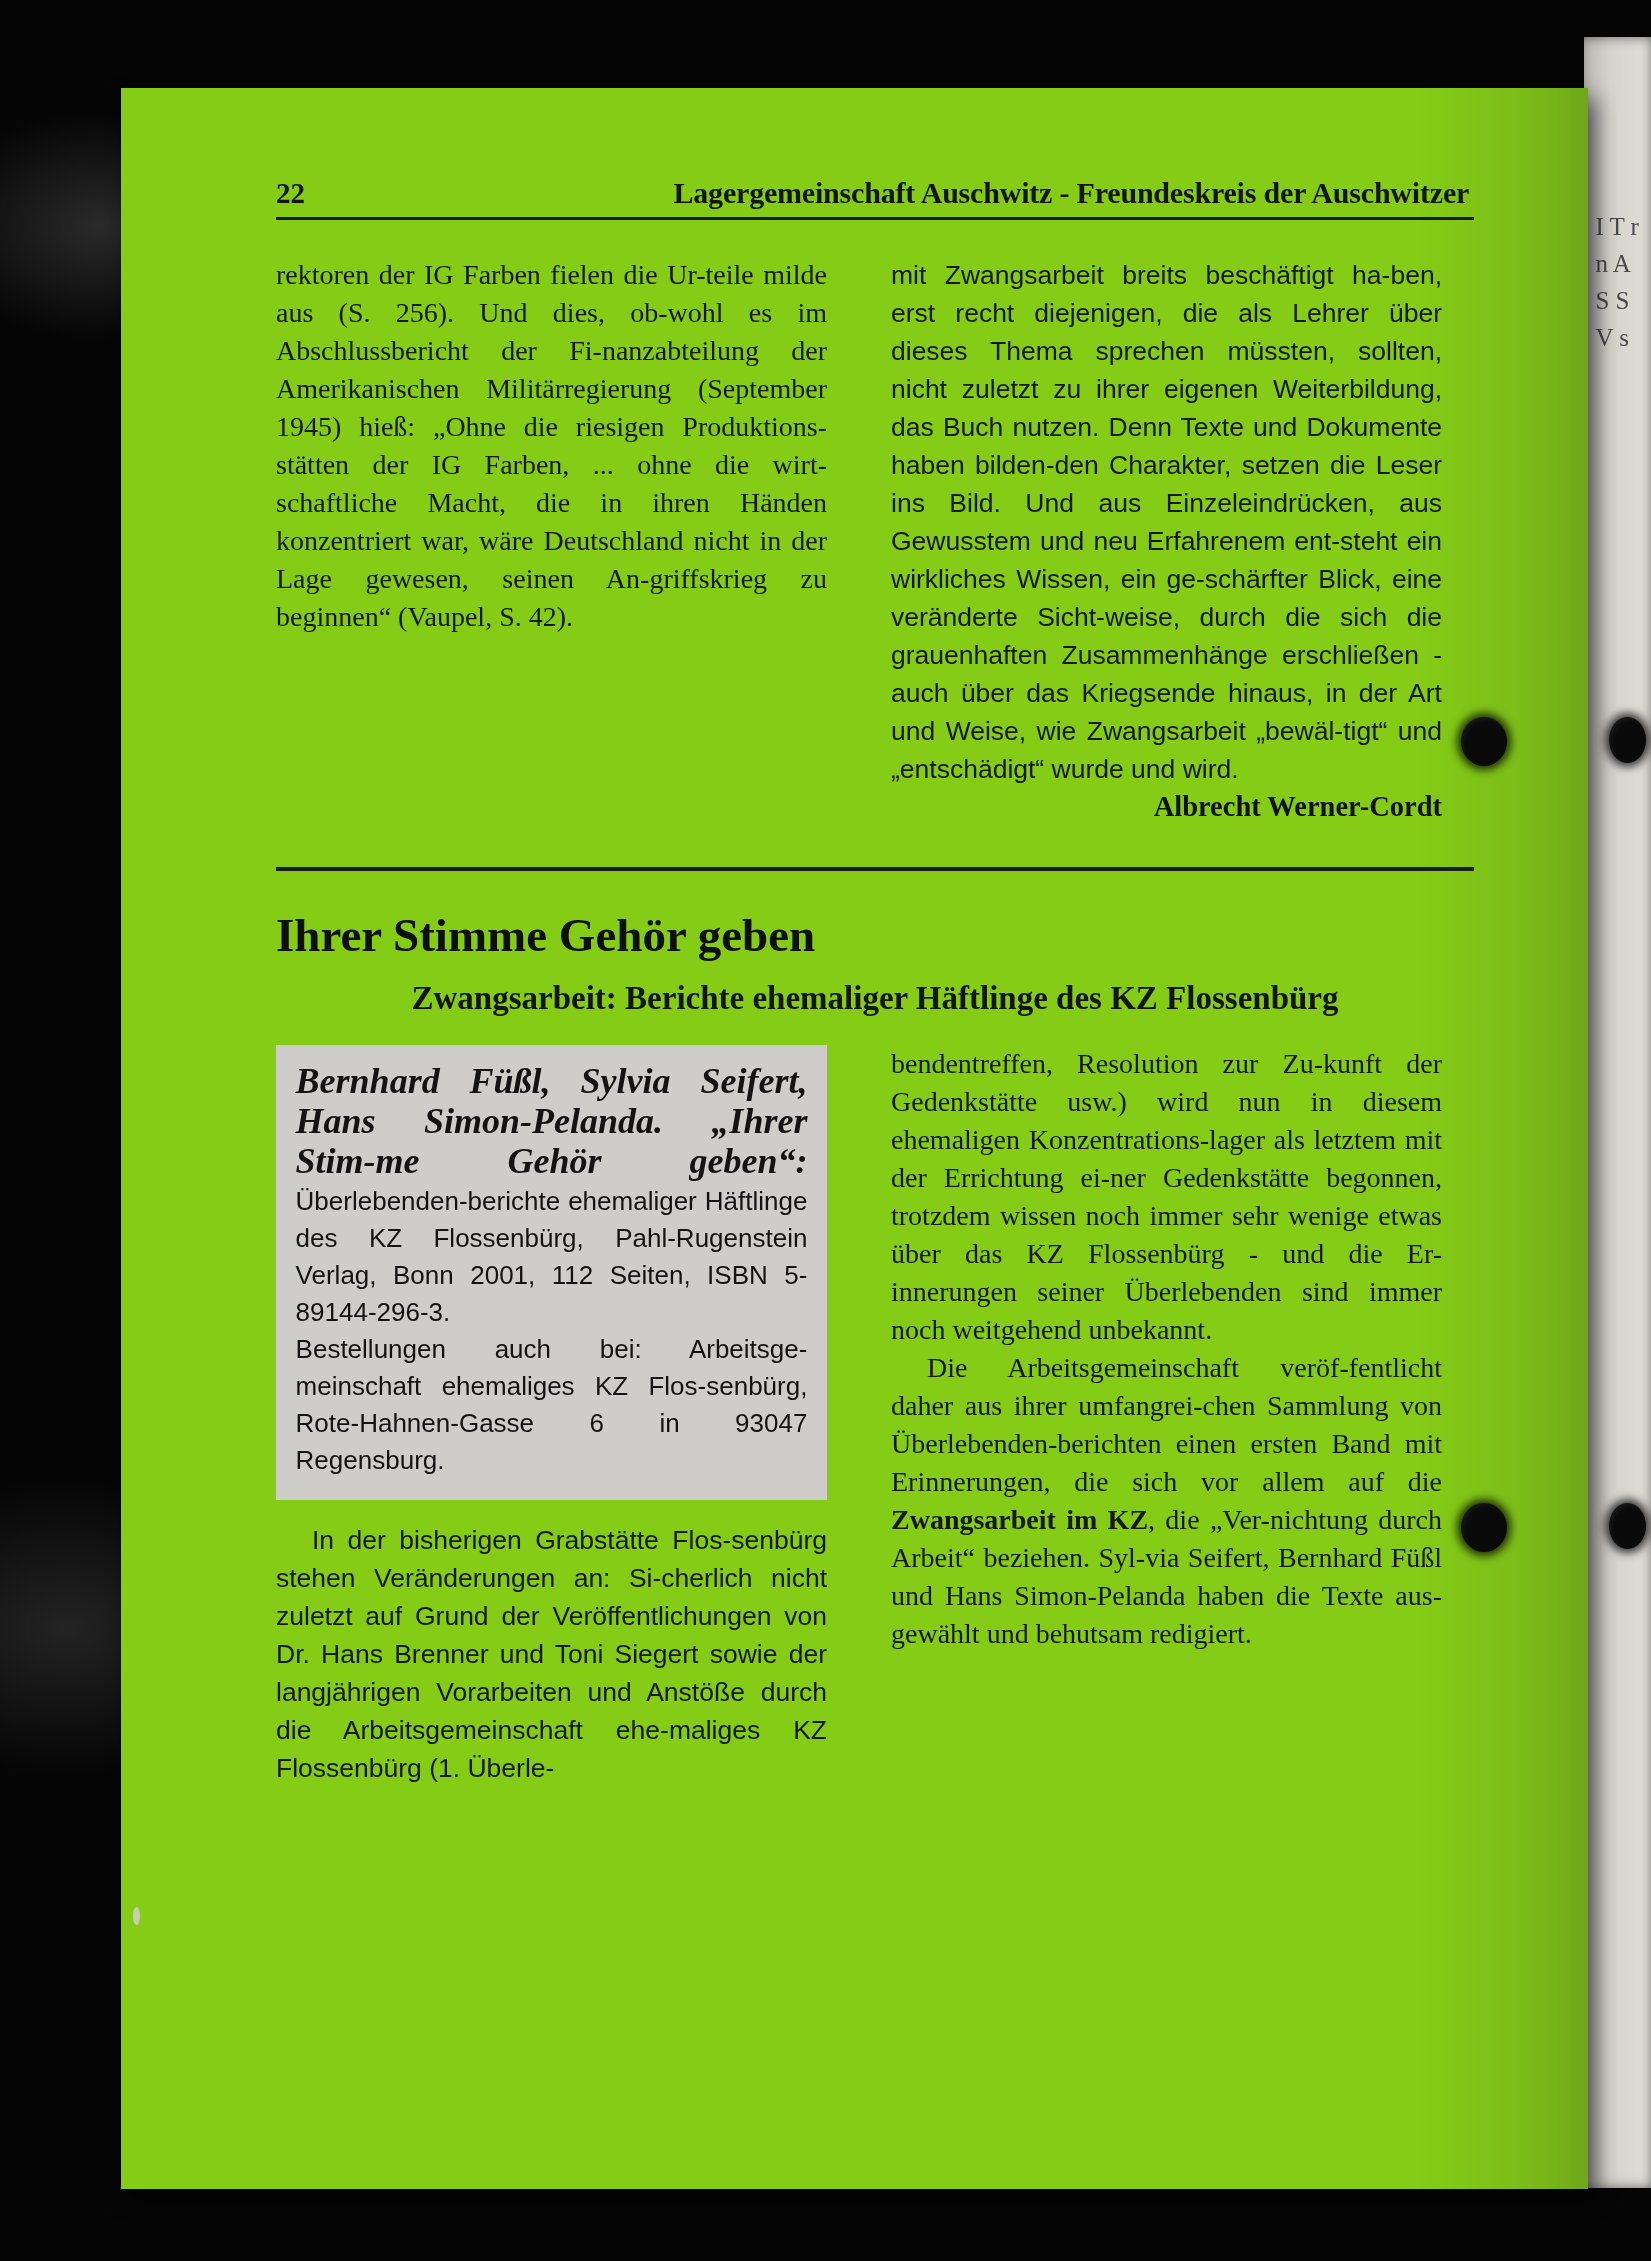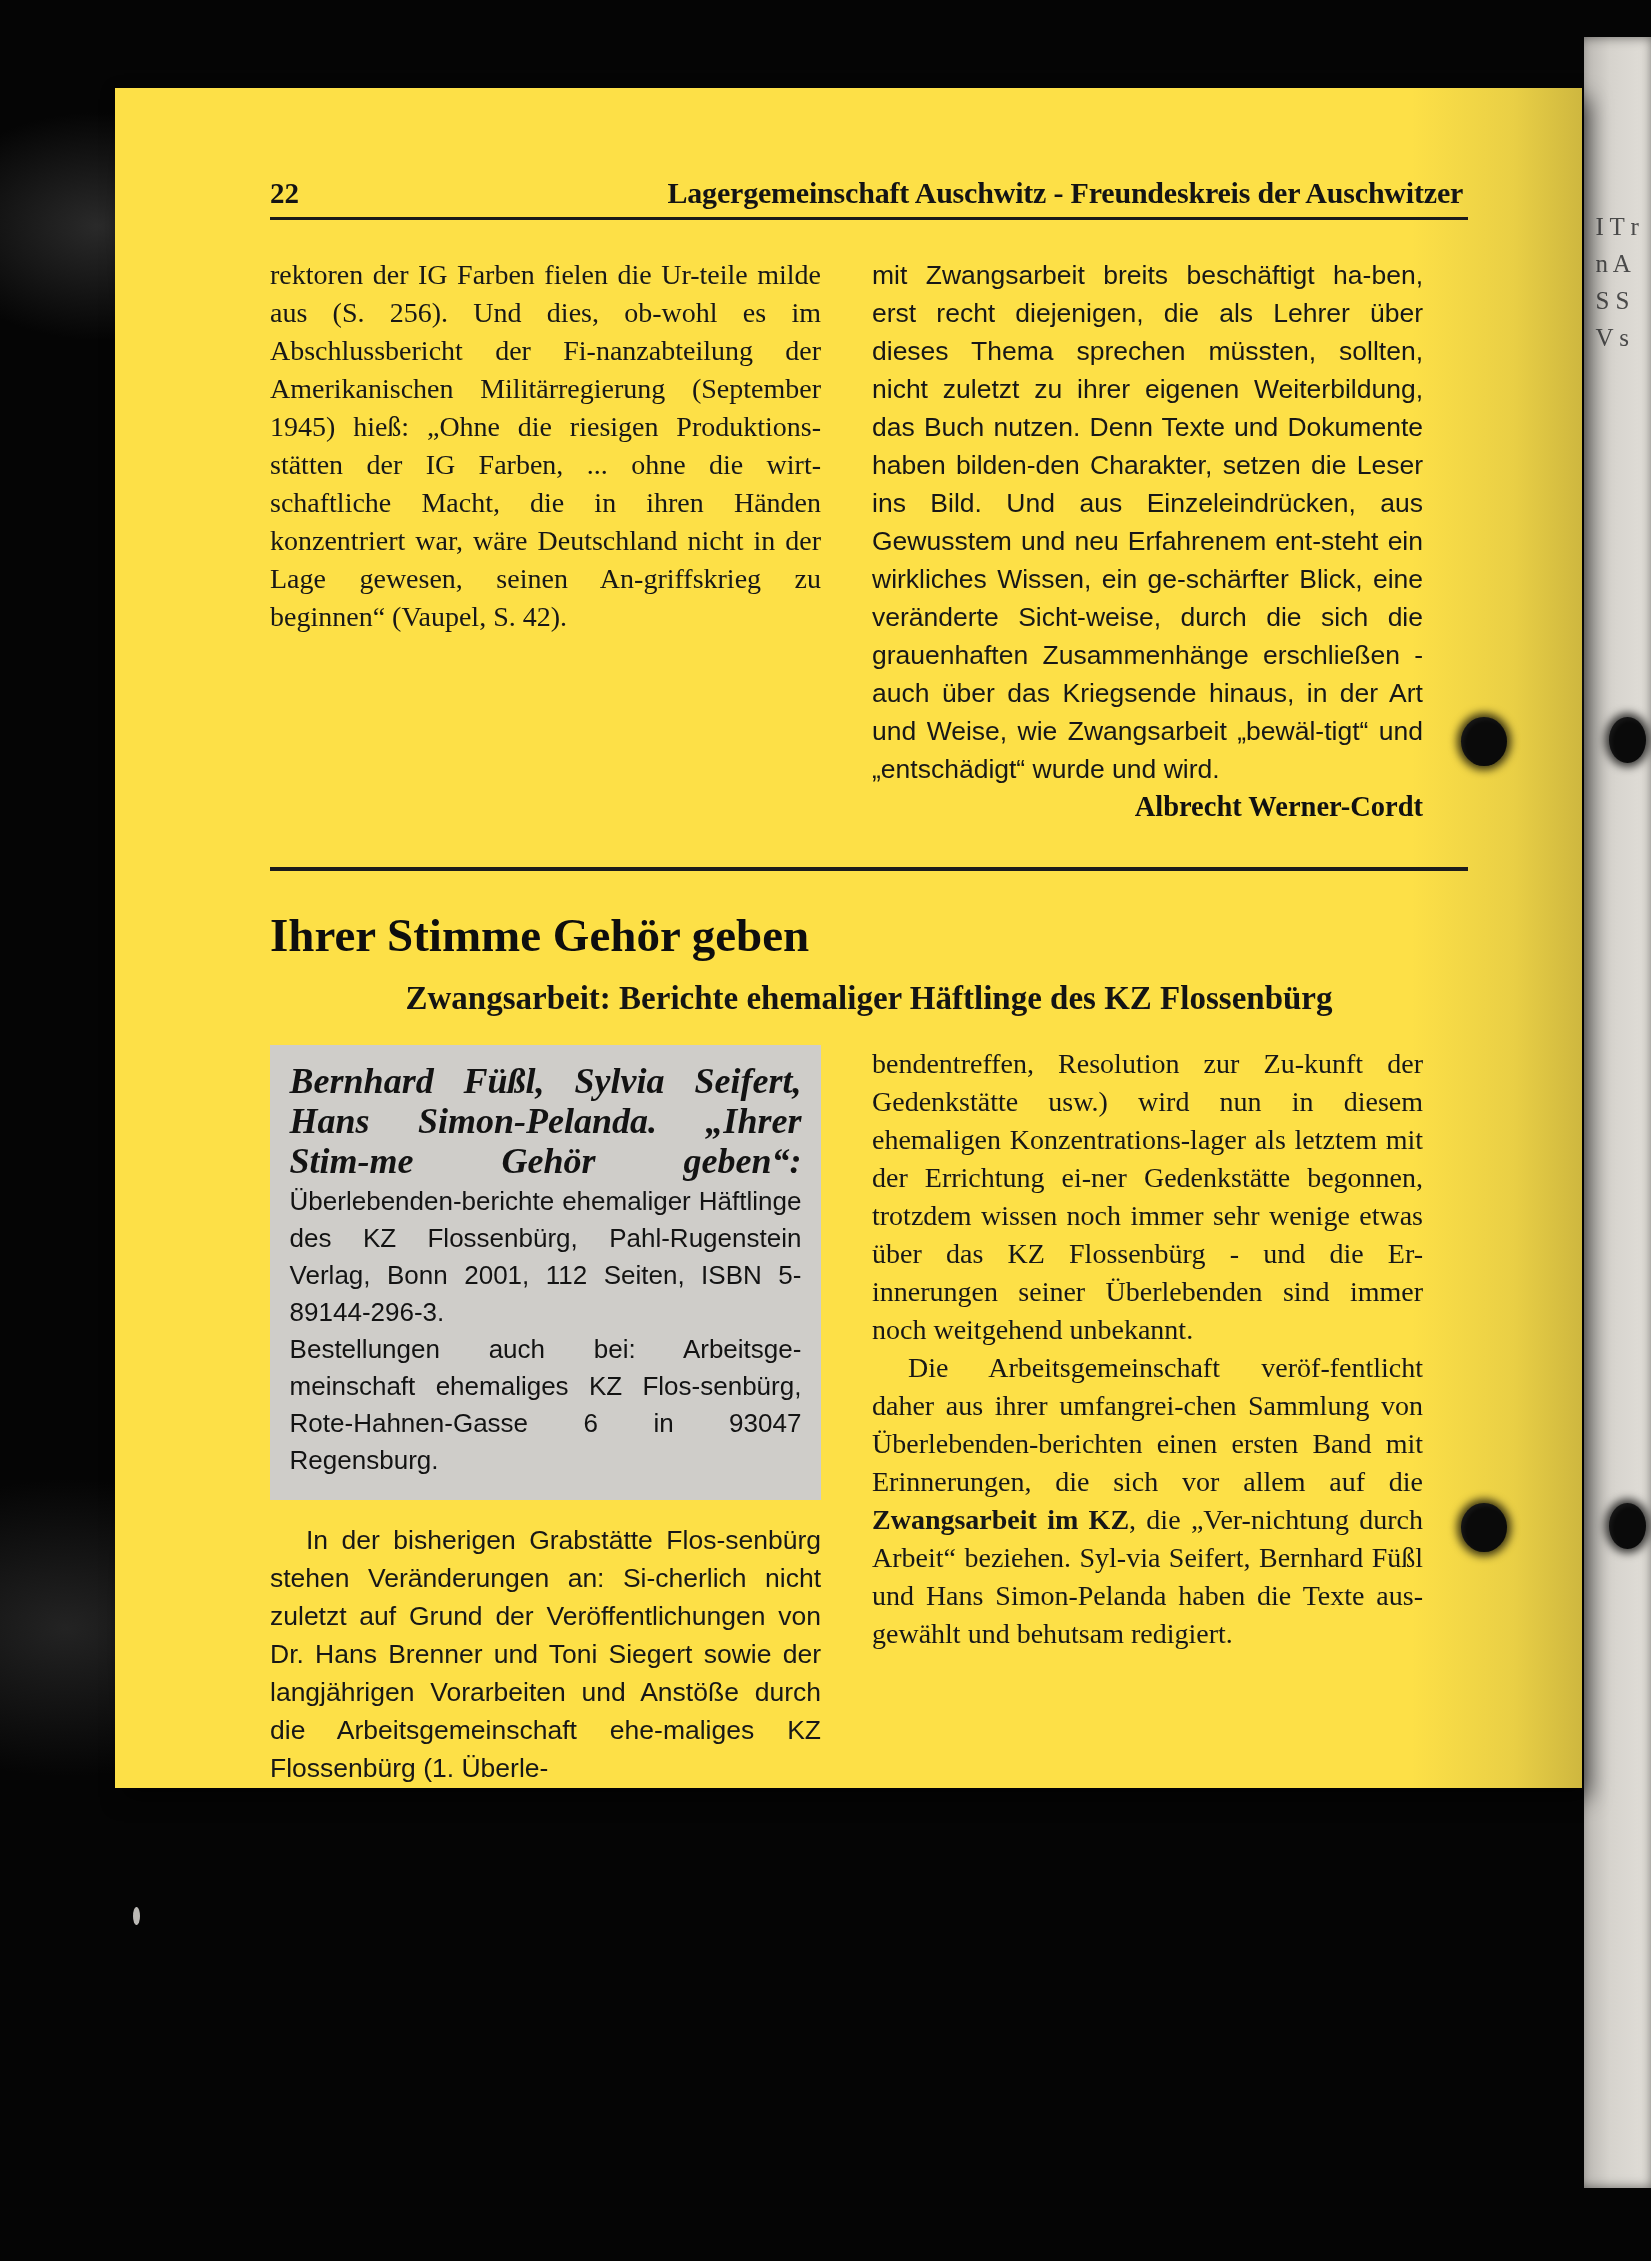--- a/index.html
+++ b/index.html
@@ -45,25 +45,25 @@
     font-size: 25px;
     line-height: 37px;
     overflow: hidden;
     height: 277px;
     font-family: "Liberation Serif", serif;
   }
 
   
   .page {
     position: absolute;
-    left: 115px;
+    left: 121px;
     top: 88px;
     width: 1467px;
-    height: 1700px;
-    background: #fde047;
+    height: 2101px;
+    background: #84cc16;
     box-shadow: 8.1px 9.8px 21px rgba(0,0,0,0.6);
   }
   .page::after {
     
     content: "";
     position: absolute;
     right: 0; top: 0; bottom: 0;
     width: 171px;
     background: linear-gradient(90deg, rgba(0,0,0,0) 0%, rgba(60,58,55,0.10) 60%, rgba(40,38,36,0.22) 100%);
     pointer-events: none;
@@ -98,21 +98,21 @@
     font-weight: bold;
     font-size: 30px;
     letter-spacing: -0.2px;
     color: #141414;
     padding-right: 4.9px;
   }
 
   
   .cols {
     display: flex;
-    gap: 51px;
+    gap: 64px;
   }
   .col {
     width: 551px;
   }
   p.body {
     margin: 0;
     font-family: "Liberation Serif", serif;
     font-size: 28px;
     line-height: 38px;
     text-align: justify;

